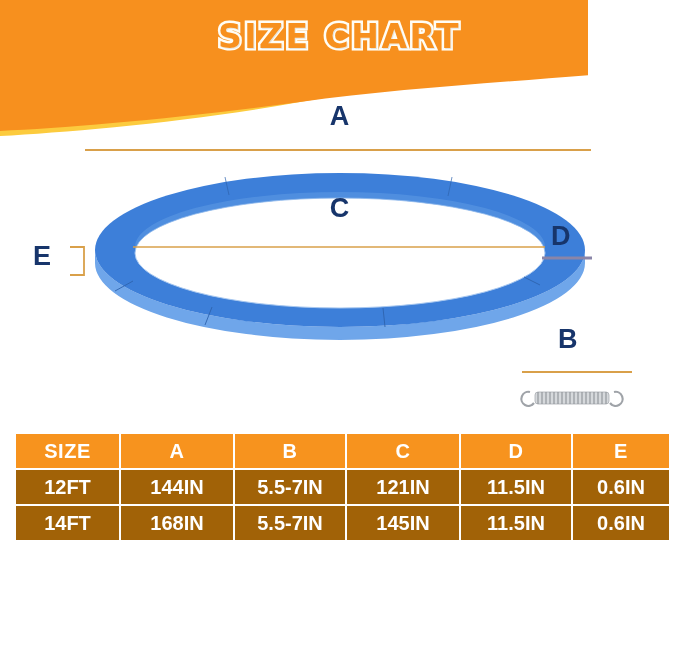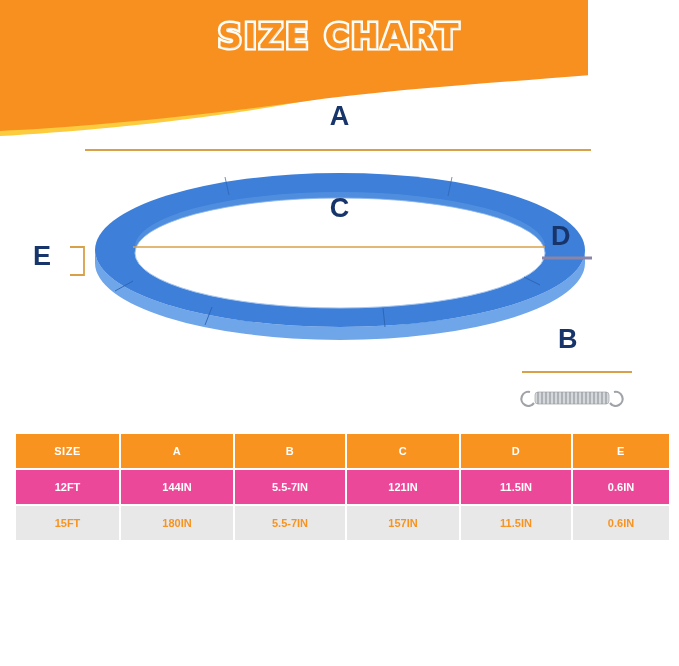--- a/index.html
+++ b/index.html
@@ -87,35 +87,35 @@
     width: 651px;
     border-collapse: separate;
     border-spacing: 2px 2px;
     table-layout: fixed;
   }
   #size-table td, #size-table th {
     height: 34px;
     text-align: center;
     vertical-align: middle;
     font-family: "Liberation Sans", sans-serif;
-    font-size: 11px;
+    font-size: 20px;
     font-weight: bold;
     padding: 0;
   }
   #size-table thead th {
     background: #F7931E;
     color: #FFFFFF;
     letter-spacing: 0.5px;
   }
   tr.row-light td {
     background: #E8E8E8;
     color: #F7931E;
   }
   tr.row-dark td {
-    background: #ec4899;
+    background: #a16207;
     color: #FFFFFF;
   }
   .col-size { width: 103px; }
   .col-a { width: 112px; }
   .col-b { width: 110px; }
   .col-c { width: 112px; }
   .col-d { width: 110px; }
   .col-e { width: 96px; }
 </style>
 </head>
@@ -219,24 +219,24 @@
     </thead>
     <tbody>
       <tr class="row-dark">
         <td>12FT</td>
         <td>144IN</td>
         <td>5.5-7IN</td>
         <td>121IN</td>
         <td>11.5IN</td>
         <td>0.6IN</td>
       </tr>
-      <tr class="row-light">
-        <td>15FT</td>
-        <td>180IN</td>
+      <tr class="row-dark">
+        <td>14FT</td>
+        <td>168IN</td>
         <td>5.5-7IN</td>
-        <td>157IN</td>
+        <td>145IN</td>
         <td>11.5IN</td>
         <td>0.6IN</td>
       </tr>
     </tbody>
   </table>
 
 </div>
 
 </body></html>

